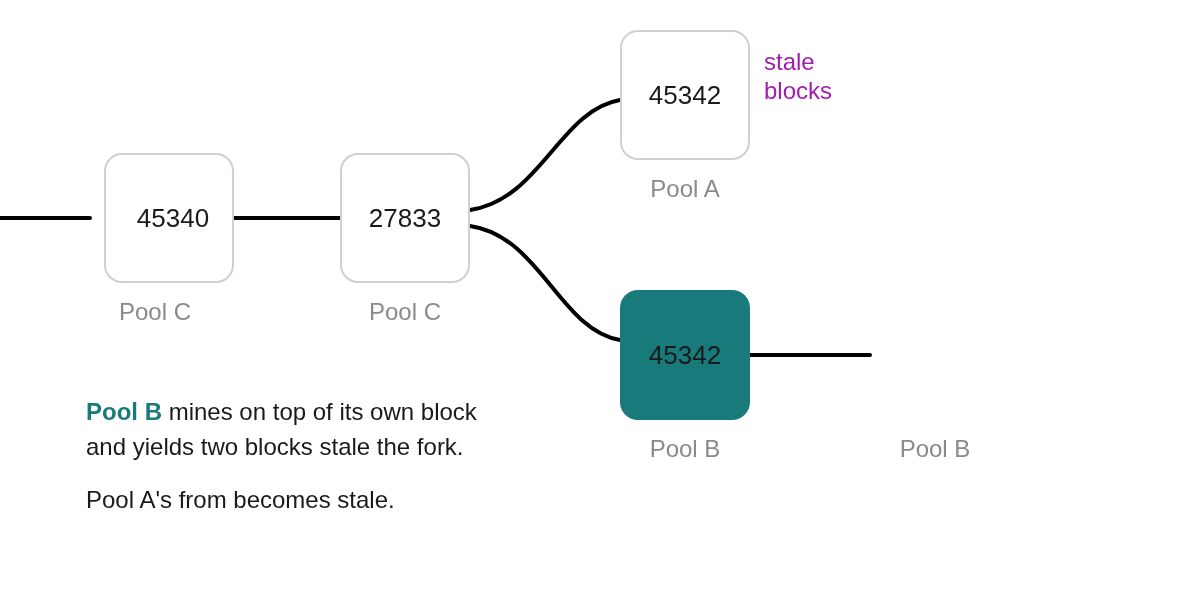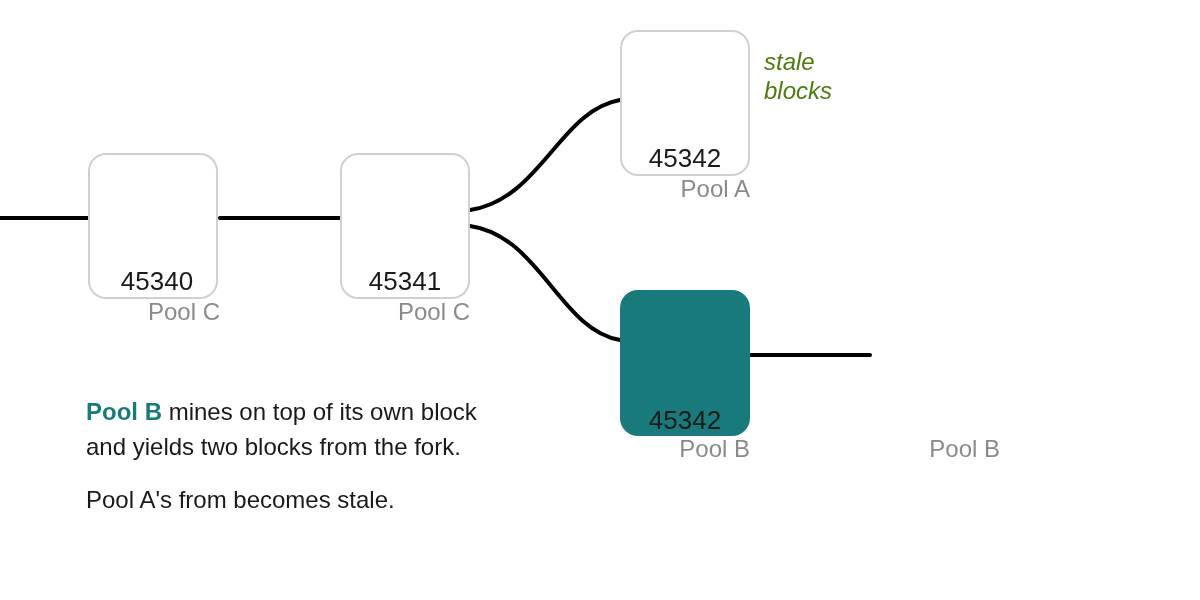--- a/index.html
+++ b/index.html
@@ -19,52 +19,51 @@
   svg.wires {
     position: absolute;
     left: 0; top: 0;
     width: 1200px;
     height: 600px;
     pointer-events: none;
   }
   .block {
     position: absolute;
     width: 130px;
-    height: 146px;
+    height: 130px;
     border-radius: 18px;
     box-sizing: border-box;
     display: flex;
-    align-items: flex-end;
+    align-items: center;
     justify-content: center;
     font-size: 26px;
     font-weight: 400;
     color: #1a1a1a;
   }
   .block.light {
     background: #ffffff;
     border: 2px solid #d0d0d0;
   }
   .block.dark {
     background: #187a7a;
     border: none;
     color: #1a1a1a;
   }
   .pool-label {
     position: absolute;
     font-size: 24px;
     color: #8a8a8a;
-    text-align: right;
+    text-align: center;
     width: 130px;
   }
   .side-label {
     position: absolute;
     font-size: 24px;
-    color: #4d7c0f;
+    color: #a21caf;
     line-height: 1.2;
-    font-style: italic;
   }
   .caption {
     position: absolute;
     font-size: 24px;
     color: #1a1a1a;
     line-height: 1.45;
     width: 500px;
     margin-left: 36px;
   }
   .caption .teal { color: #187a7a; font-weight: 700; }
@@ -81,27 +80,27 @@
 
     <path d="M 220 218 L 340 218" stroke="#000" stroke-width="4" fill="none" stroke-linecap="round"></path>
 
     <path d="M 470 210 C 540 200, 560 110, 620 100" stroke="#000" stroke-width="4" fill="none" stroke-linecap="round"></path>
 
     <path d="M 470 226 C 540 236, 560 330, 620 340" stroke="#000" stroke-width="4" fill="none" stroke-linecap="round"></path>
 
     <path d="M 750 355 L 870 355" stroke="#000" stroke-width="4" fill="none" stroke-linecap="round"></path>
   </svg>
 
-  <div class="block light" style="left:88px; top:153px;padding-left:8px;">
+  <div class="block light" style="left:104px; top:153px;padding-left:8px;">
     <span>45340</span>
   </div>
   <div class="pool-label" style="left:90px; top:298px;">Pool C</div>
 
   <div class="block light" style="left:340px; top:153px;">
-    <span>45341</span>
+    <span>27833</span>
   </div>
   <div class="pool-label" style="left:340px; top:298px;">Pool C</div>
 
   <div class="block light" style="left:620px; top:30px;">
     <span>45342</span>
   </div>
   <div class="pool-label" style="left:620px; top:175px;">Pool A</div>
   <div class="side-label" style="left:764px; top:48px;">
     <span>stale</span><br>
     <span>blocks</span>
@@ -109,18 +108,18 @@
 
   <div class="block dark" style="left:620px; top:290px;">
     <span>45342</span>
   </div>
   <div class="pool-label" style="left:620px; top:435px;">Pool B</div>
 
   <div class="pool-label" style="left:870px; top:435px;">Pool B</div>
 
   <div class="caption" style="left:50px; top:395px;">
     <span class="teal">Pool B</span><span> mines on top of its own block</span><br>
-    <span>and </span><span class="bold">yields two blocks</span><span> from the fork.</span>
+    <span>and </span><span class="bold">yields two blocks</span><span> stale the fork.</span>
     <div style="height:18px;"></div>
     <span>Pool A's from becomes stale.</span>
   </div>
 
 </div>
 
 </body></html>

